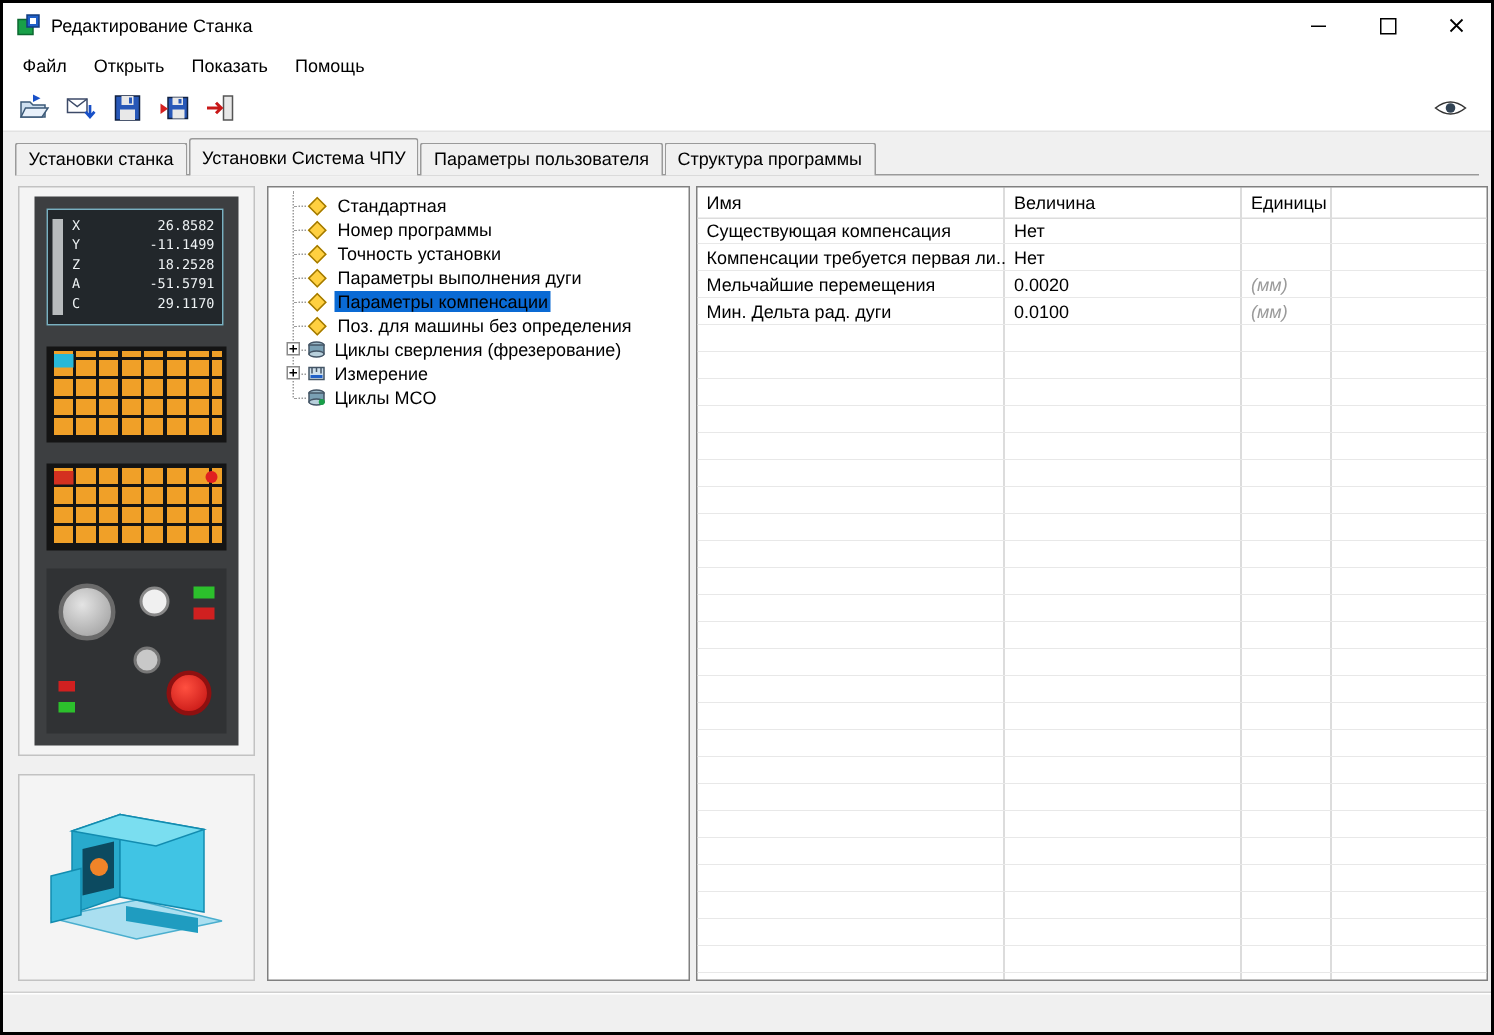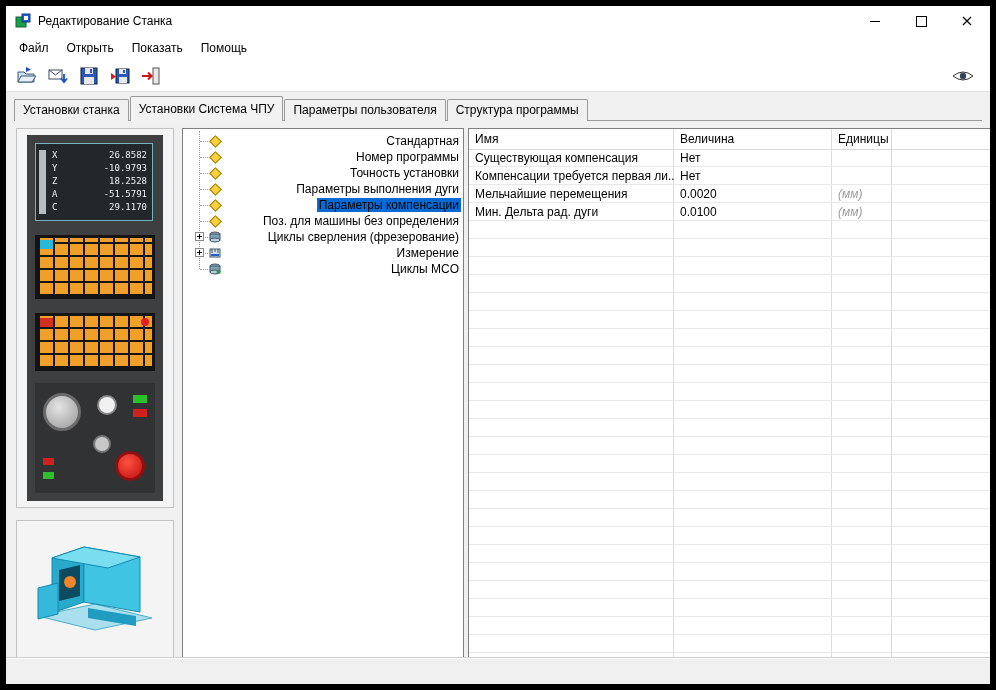--- a/index.html
+++ b/index.html
@@ -1,17 +1,17 @@
 <!DOCTYPE html>
 <html><head>
 <meta charset="utf-8">
 <style>
   html,body{margin:0;padding:0;background:#e8e8e8;}
   .window{position:relative;width:996px;height:690px;box-sizing:border-box;
-    border:6px solid #000000;background:#f0f0f0;overflow:hidden;
+    border:2px solid #000000;background:#f0f0f0;overflow:hidden;
     font-family:"Liberation Sans","DejaVu Sans",sans-serif;font-size:12px;color:#000;}
 
   
   .titlebar{position:absolute;top:0;left:0;right:0;height:30px;background:#fff;display:flex;align-items:center;}
   .app-icon{width:16px;height:16px;margin:0 7px 0 9px;flex:none;}
   .title-text{font-size:12px;}
   .win-controls{margin-left:auto;display:flex;height:100%;}
   .win-btn{width:46px;height:100%;display:flex;align-items:center;justify-content:center;}
   .glyph-min{width:10px;height:0;border-top:1px solid #000;}
   .glyph-max{width:9px;height:9px;border:1px solid #000;}
@@ -61,21 +61,21 @@
          background:radial-gradient(circle at 40% 35%,#ff5040,#c01010);border:3px solid #8e1010;box-sizing:border-box;}
   .sq-green{position:absolute;left:8px;bottom:14px;width:11px;height:7px;background:#2cc02c;}
   .sq-red{position:absolute;left:8px;bottom:28px;width:11px;height:7px;background:#d02020;}
 
   
   .tree-panel{position:absolute;left:176px;top:122px;width:282px;height:530px;background:#fff;
               border:1px solid #808080;box-sizing:border-box;padding:4px 2px;overflow:hidden;}
   .tree-root{display:flex;align-items:center;height:16px;padding-left:2px;}
   .tree-children{margin-left:10px;position:relative;}
   .tree-children::before{content:"";position:absolute;left:4px;top:-2px;height:calc(100% - 6px);border-left:1px dotted #9a9a9a;}
-  .tree-item{display:flex;align-items:center;height:16px;position:relative;padding-left:14px;justify-content:space-between;}
+  .tree-item{display:flex;align-items:center;height:16px;position:relative;padding-left:14px;}
   .tree-item::before{content:"";position:absolute;left:5px;top:8px;width:8px;border-top:1px dotted #9a9a9a;}
   .expander{position:absolute;left:0;top:3px;width:9px;height:9px;background:#fff;border:1px solid #8a8a8a;box-sizing:border-box;z-index:2;}
   .expander::before{content:"";position:absolute;left:1px;top:3px;width:5px;height:1px;background:#000;}
   .expander::after{content:"";position:absolute;left:3px;top:1px;width:1px;height:5px;background:#000;}
   .diamond{width:7px;height:7px;background:#ffd040;border:1px solid #a07800;transform:rotate(45deg);margin:0 7px 0 2px;flex:none;}
   .tree-ico{margin-right:4px;flex:none;display:flex;}
   .tree-label{padding:0 2px;white-space:nowrap;}
   .tree-item.selected .tree-label{background:#0a6ad4;color:#000000;}
 
   
@@ -192,21 +192,21 @@
     <div class="cpanel">
       <div class="lcd">
         <div class="lcd-strip"></div>
         <div class="lcd-rows">
           <div class="lcd-row">
               <span>X</span>
               <span>26.8582</span>
             </div>
           <div class="lcd-row">
               <span>Y</span>
-              <span>-10.9793</span>
+              <span>-11.1499</span>
             </div>
           <div class="lcd-row">
               <span>Z</span>
               <span>18.2528</span>
             </div>
           <div class="lcd-row">
               <span>A</span>
               <span>-51.5791</span>
             </div>
           <div class="lcd-row">

